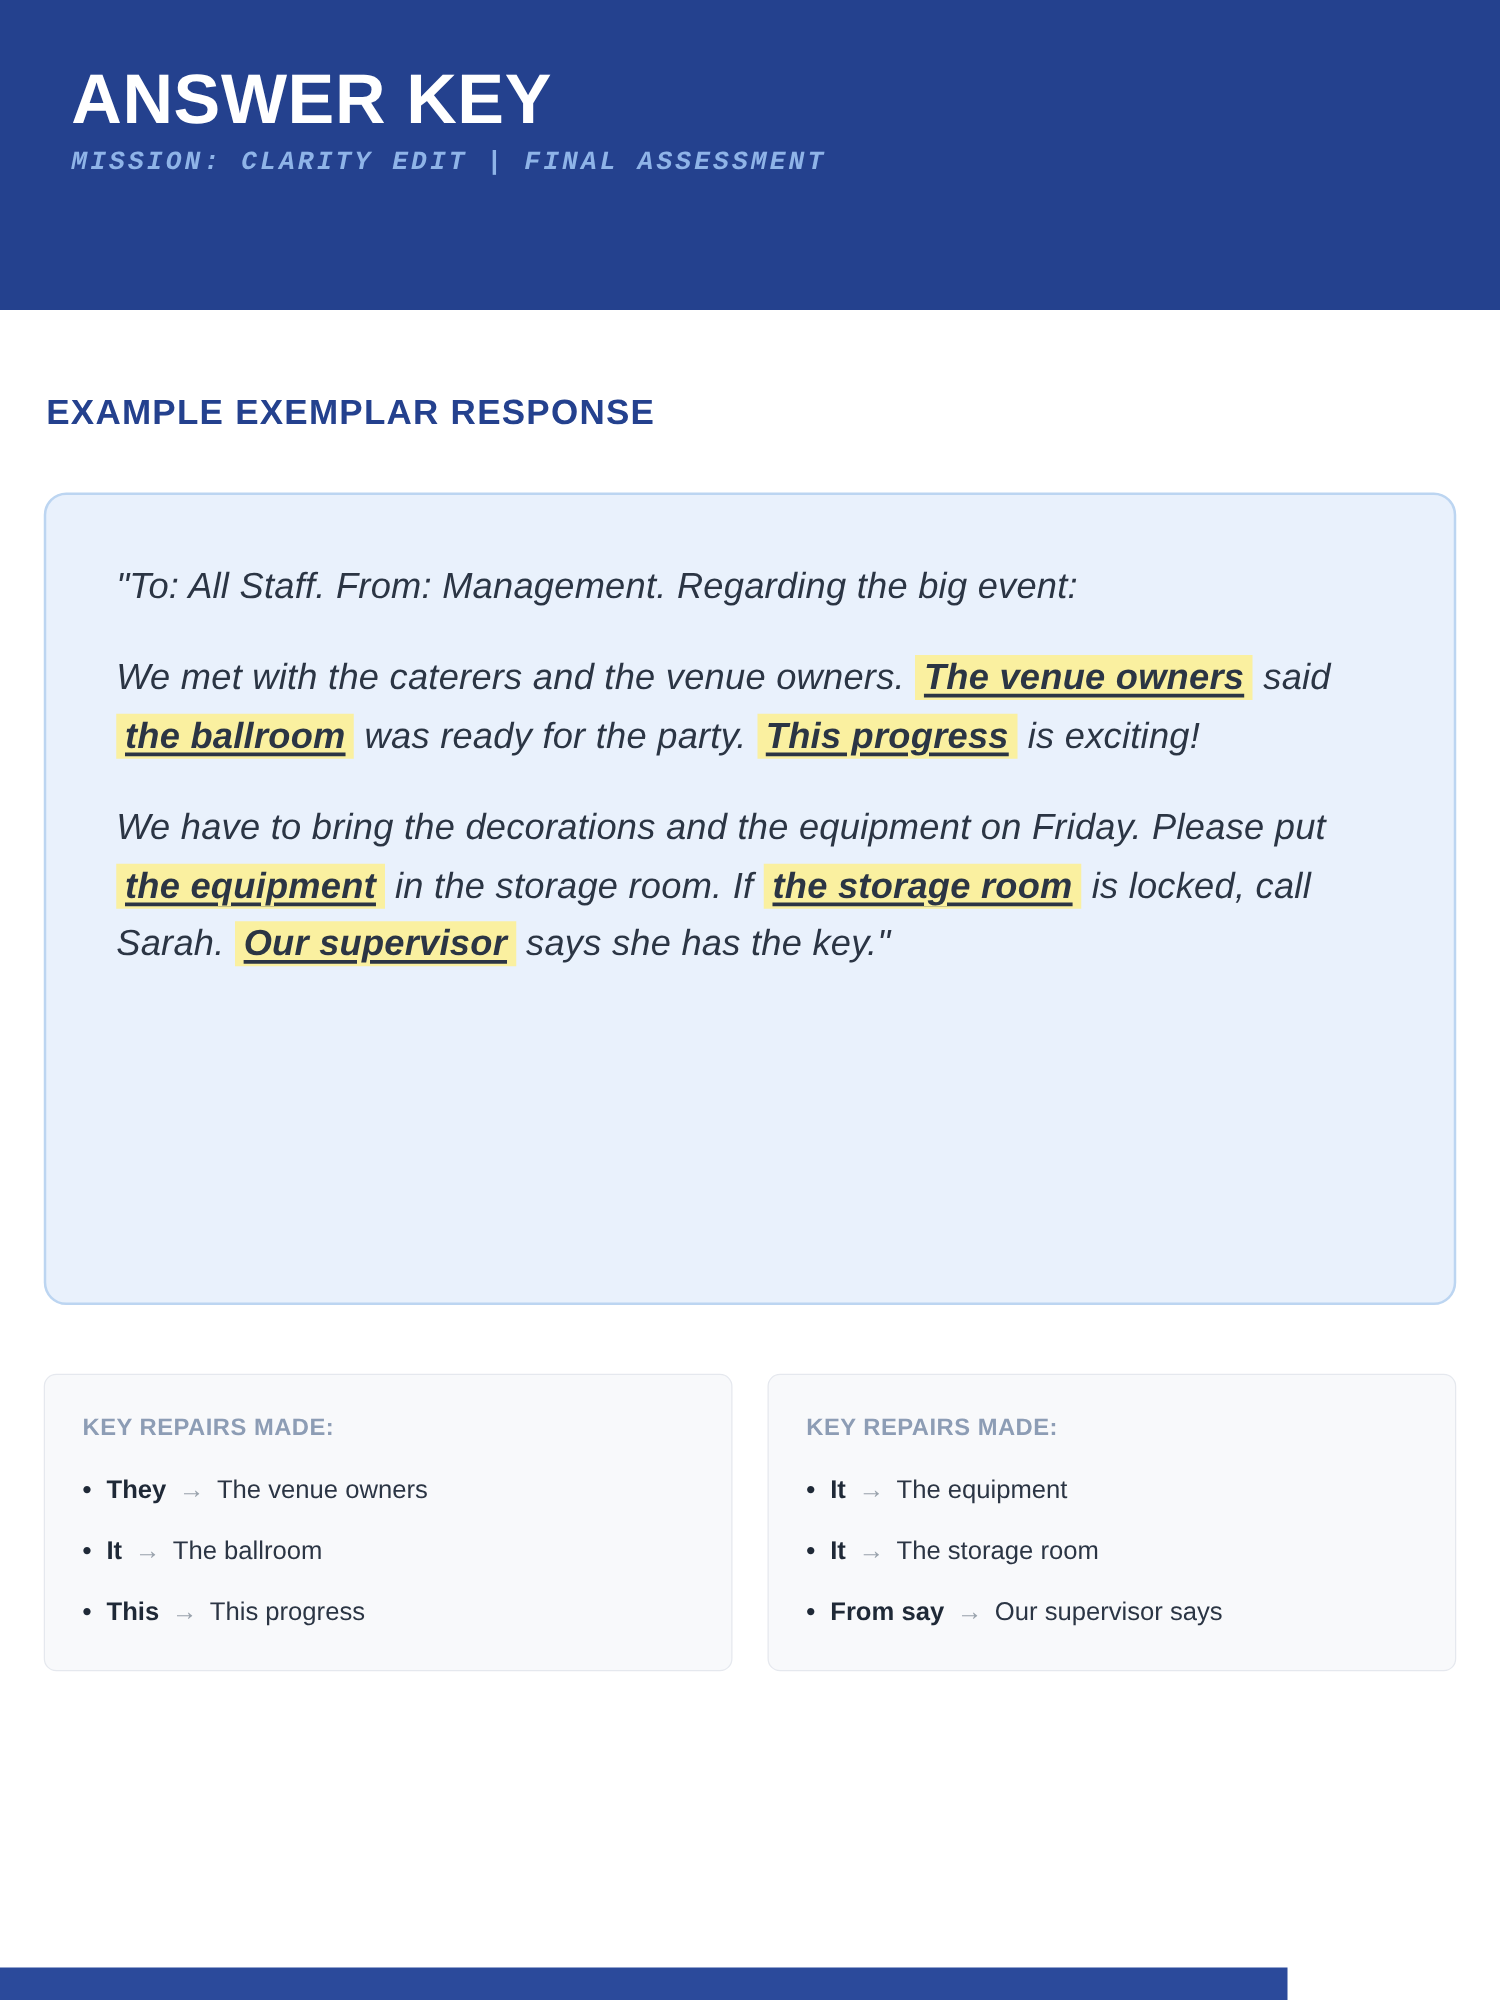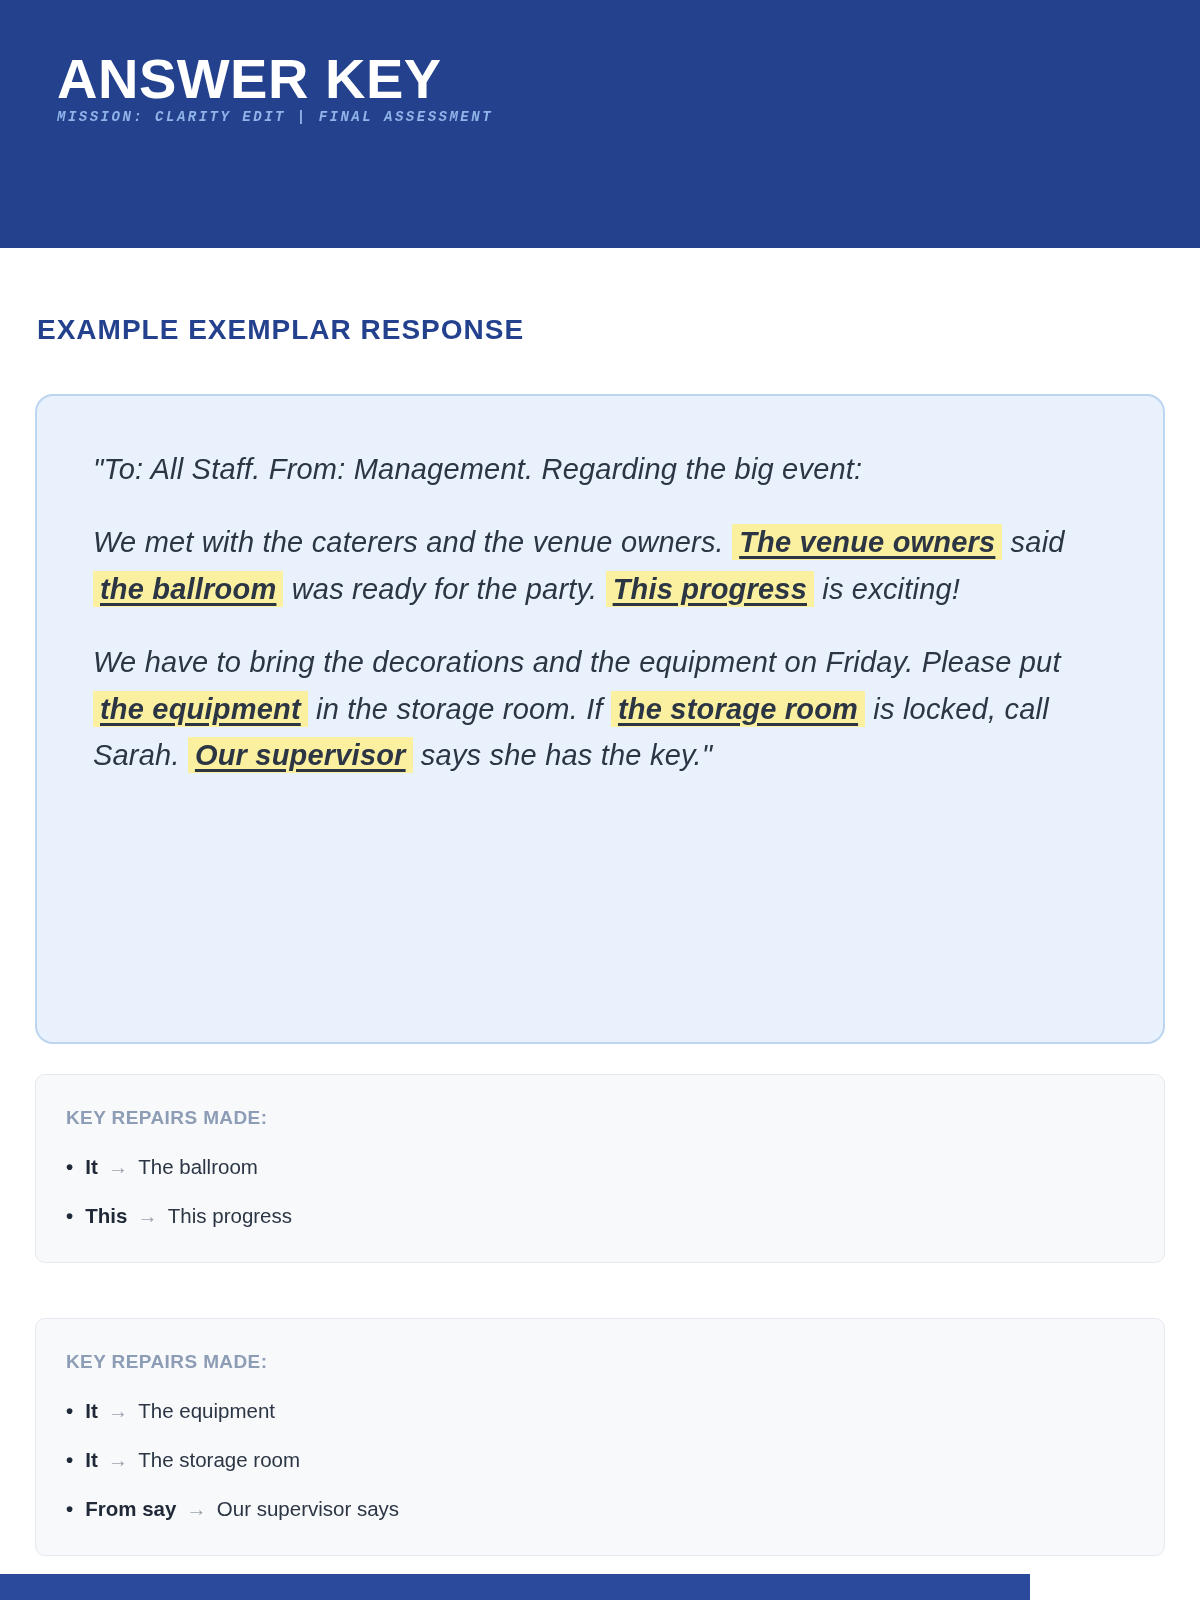--- a/index.html
+++ b/index.html
@@ -18,25 +18,26 @@
   }
   .band h1 {
     margin: 0;
     color: var(--header-title, #ffffff);
     font-size: 56px;
     font-weight: 800;
     letter-spacing: 0.5px;
     line-height: 1.05;
   }
   .band .subtitle {
+    margin-top: 10px;
     color: var(--subtitle, #8fb4e8);
     font-family: "Liberation Mono", "DejaVu Sans Mono", monospace;
     font-style: italic;
     font-weight: 700;
-    font-size: 14px;
+    font-size: 21px;
     letter-spacing: 2.5px;
   }
   .content { padding: 0 35px; }
   .content h2 {
     margin: 66px 0 0 2px;
     color: var(--heading, #24418e);
     font-size: 28px;
     font-weight: 800;
     letter-spacing: 1px;
   }
@@ -67,24 +68,23 @@
   }
   .memo .hl {
     background: var(--highlight-bg, #faf0a0);
     font-weight: 700;
     padding: 2px 7px;
     text-decoration: underline;
     text-decoration-thickness: 2.5px;
     text-underline-offset: 4px;
   }
   .cards {
-    margin-top: 30px;
+    margin-top: 55px;
     display: flex;
-    gap: 55px;
-    flex-direction: column;
+    gap: 28px;
   }
   .card {
     flex: 1;
     box-sizing: border-box;
     background: var(--card-bg, #f8f9fb);
     border: 1px solid var(--card-border, #e5e8ee);
     border-radius: 10px;
     padding: 32px 30px 34px 30px;
   }
   .card h3 {
@@ -132,20 +132,21 @@
     <div class="memo" id="memo">
         <p><span>"To: All Staff. From: Management. Regarding the big event:</span></p>
         <p><span>We met with the caterers and the venue owners. </span><span class="hl">The venue owners</span><span> said </span><span class="hl">the ballroom</span><span> was ready for the party. </span><span class="hl">This progress</span><span> is exciting!</span></p>
         <p><span>We have to bring the decorations and the equipment on Friday. Please put </span><span class="hl">the equipment</span><span> in the storage room. If </span><span class="hl">the storage room</span><span> is locked, call Sarah. </span><span class="hl">Our supervisor</span><span> says she has the key."</span></p>
       </div>
 
     <div class="cards" id="cards">
         <div class="card">
           <h3>KEY REPAIRS MADE:</h3>
           <ul>
+            <li><span class="from">They</span><span class="arrow">→</span><span class="to">The venue owners</span></li>
             <li><span class="from">It</span><span class="arrow">→</span><span class="to">The ballroom</span></li>
             <li><span class="from">This</span><span class="arrow">→</span><span class="to">This progress</span></li>
           </ul>
         </div>
         <div class="card">
           <h3>KEY REPAIRS MADE:</h3>
           <ul>
             <li><span class="from">It</span><span class="arrow">→</span><span class="to">The equipment</span></li>
             <li><span class="from">It</span><span class="arrow">→</span><span class="to">The storage room</span></li>
             <li><span class="from">From say</span><span class="arrow">→</span><span class="to">Our supervisor says</span></li>

